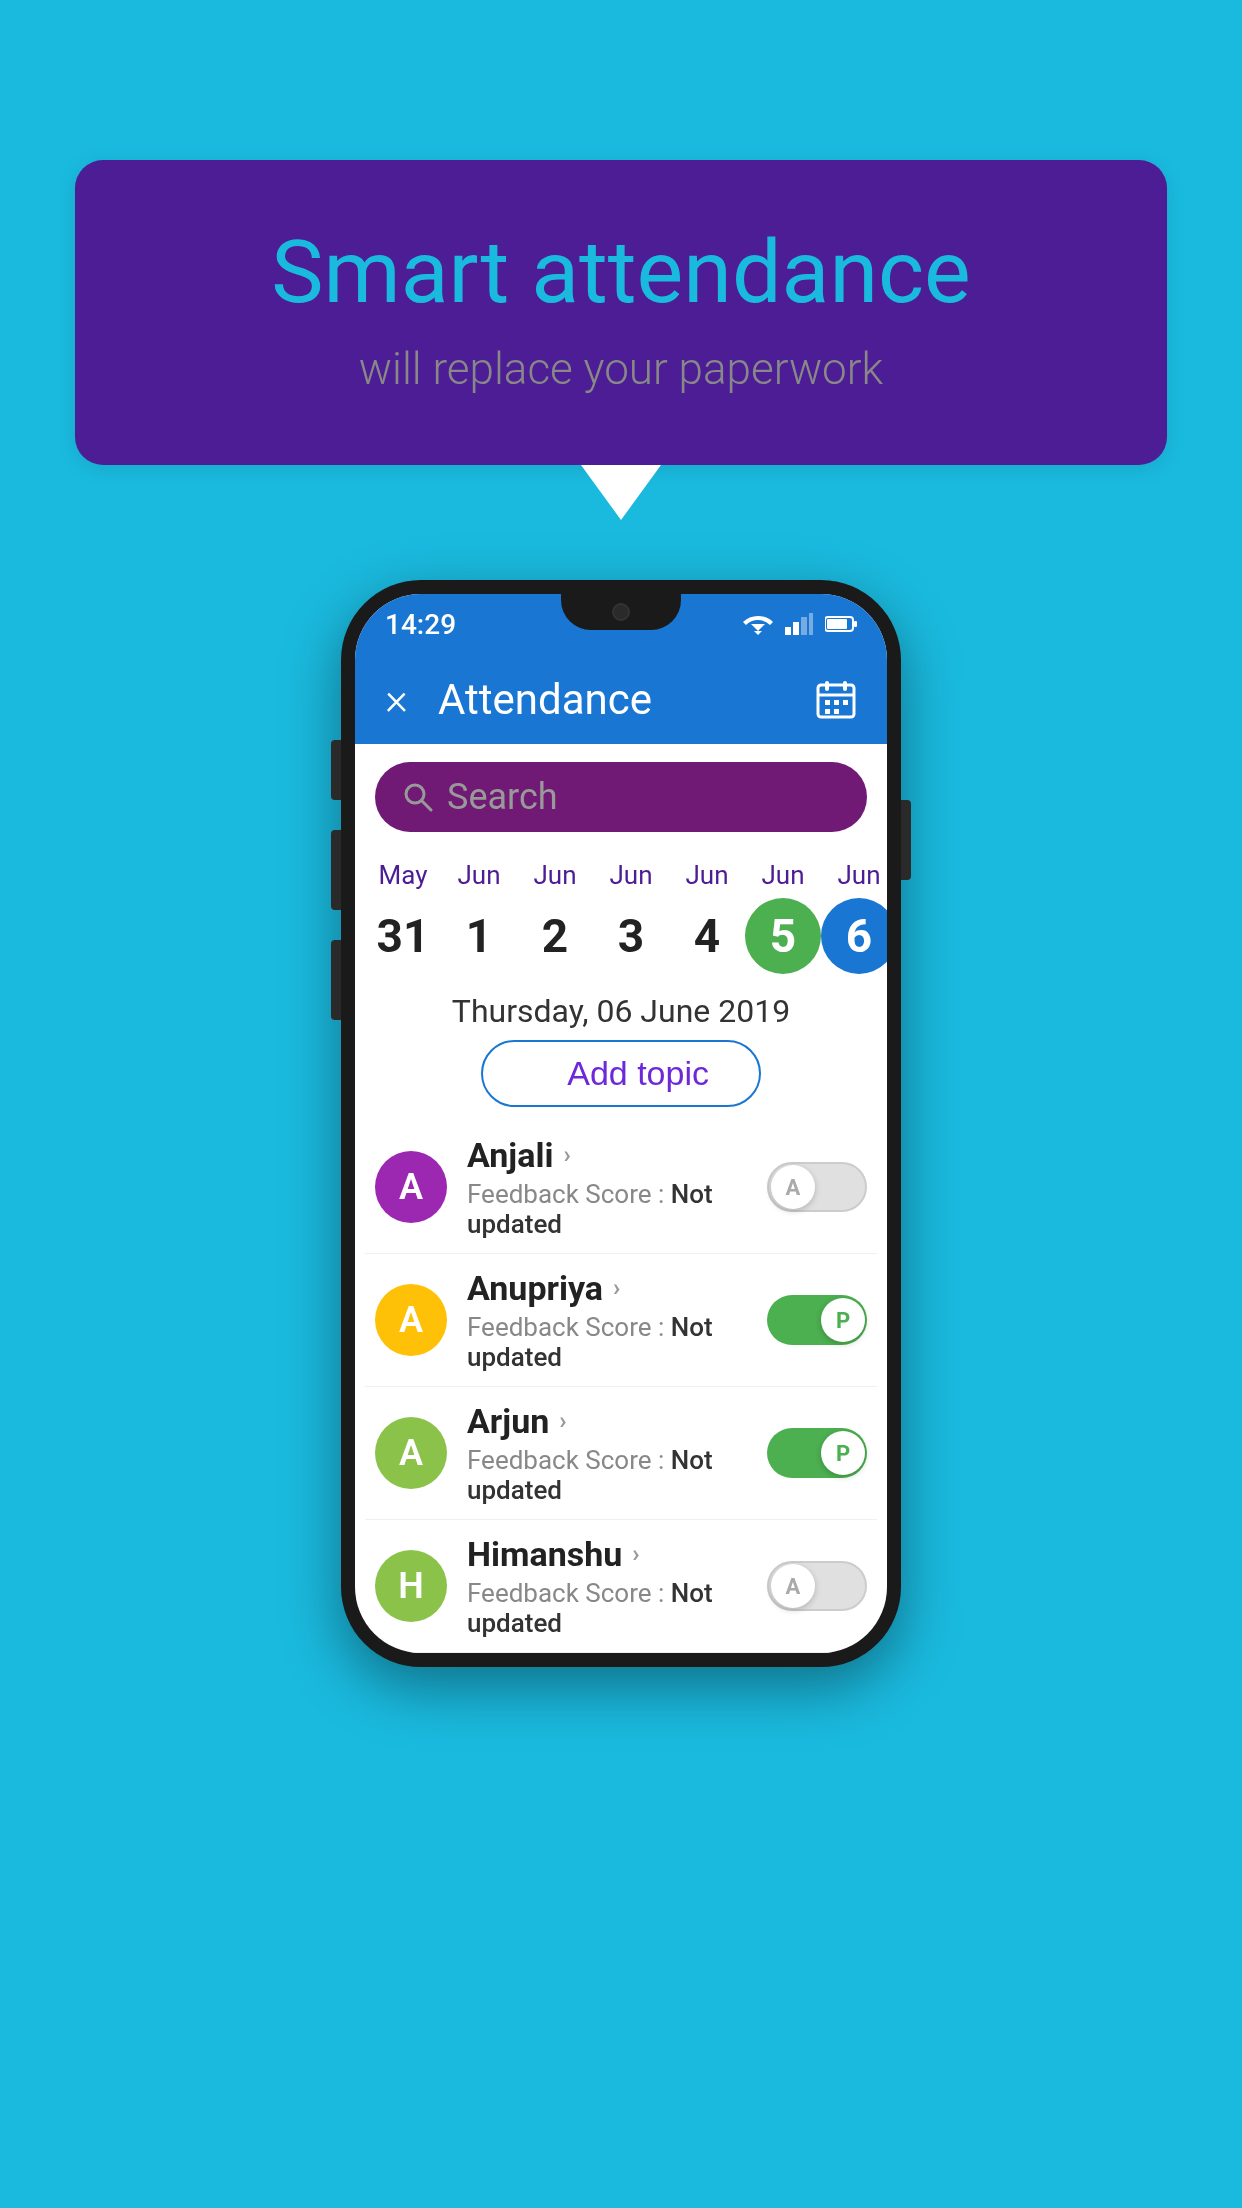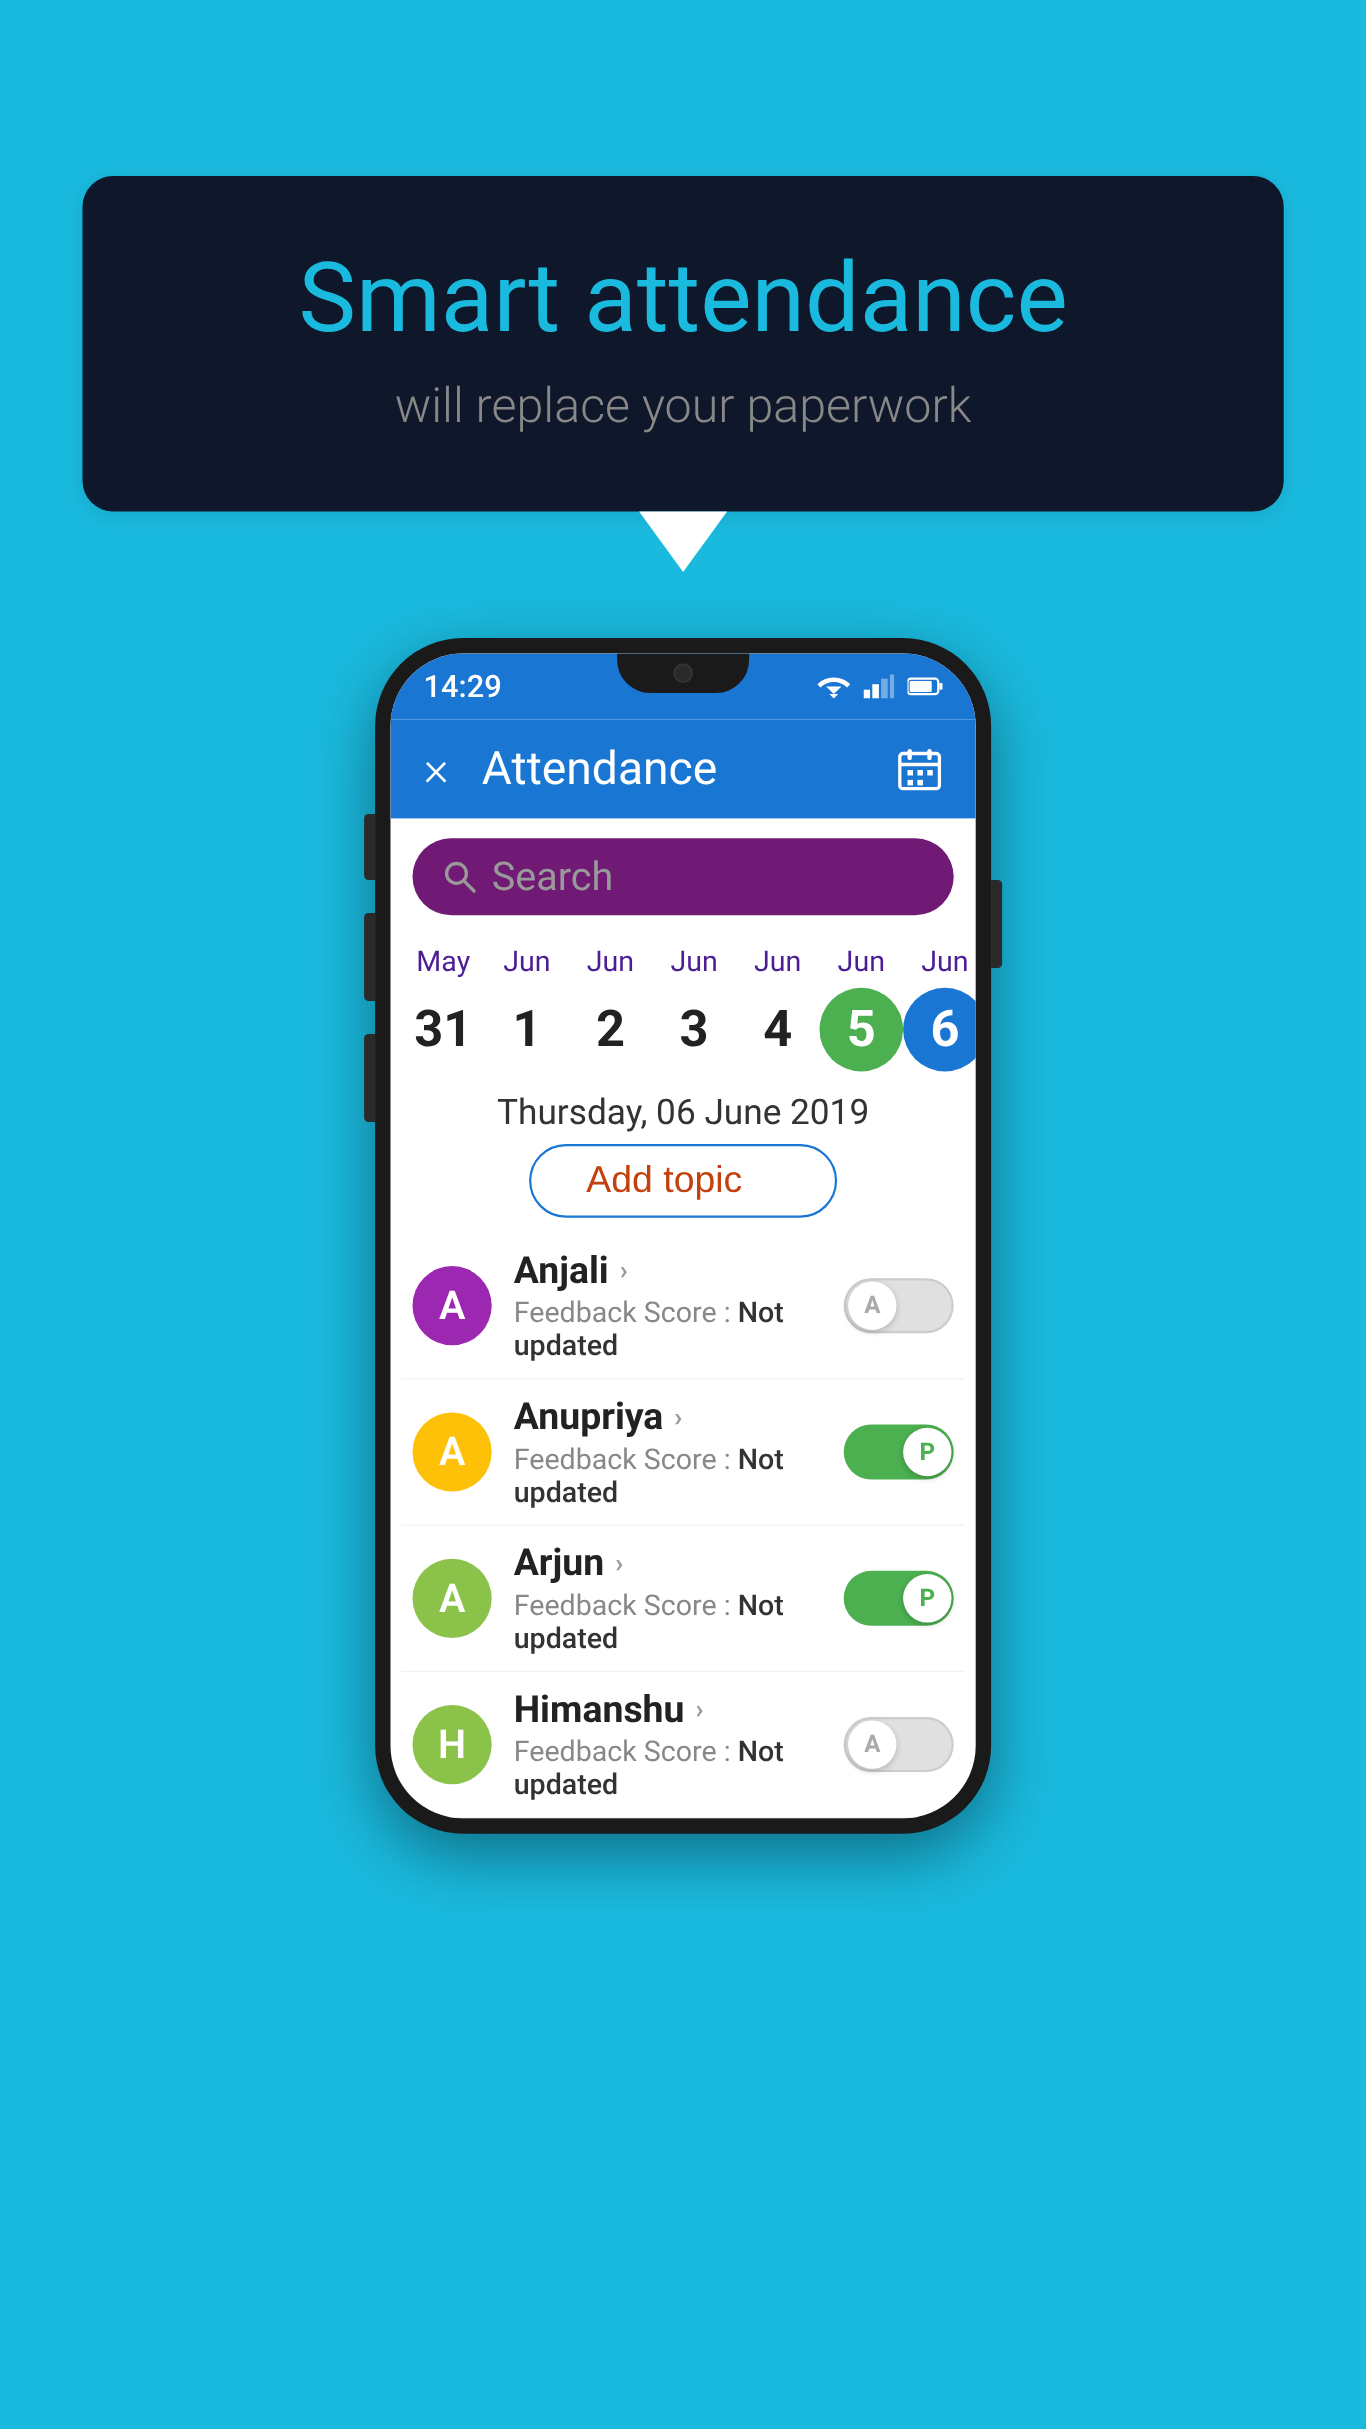--- a/index.html
+++ b/index.html
@@ -15,21 +15,21 @@
 
     
     .speech-bubble-container {
       position: absolute;
       top: 160px;
       left: 75px;
       right: 75px;
     }
 
     .speech-bubble {
-      background: #0f172a;
+      background: #4c1d95;
       border-radius: 28px;
       padding: 60px 80px 70px;
       text-align: center;
       position: relative;
       box-shadow: 0 4px 20px rgba(0,0,0,0.1);
     }
 
     .speech-bubble::after {
       content: '';
       position: absolute;
@@ -225,25 +225,25 @@
       margin: 18px 0 10px;
     }
 
     
     .add-topic-btn {
       display: block;
       margin: 0 auto 14px;
       border: 2px solid #1976D2;
       border-radius: 40px;
       background: white;
-      color: #c2410c;
+      color: #6d28d9;
       font-size: 34px;
       padding: 12px 50px;
       cursor: pointer;
-      text-align: left;
+      text-align: right;
       width: 280px;
     }
 
     
     .avg-feedback {
       text-align: center;
       font-size: 30px;
       color: #777;
       margin-bottom: 14px;
     }

